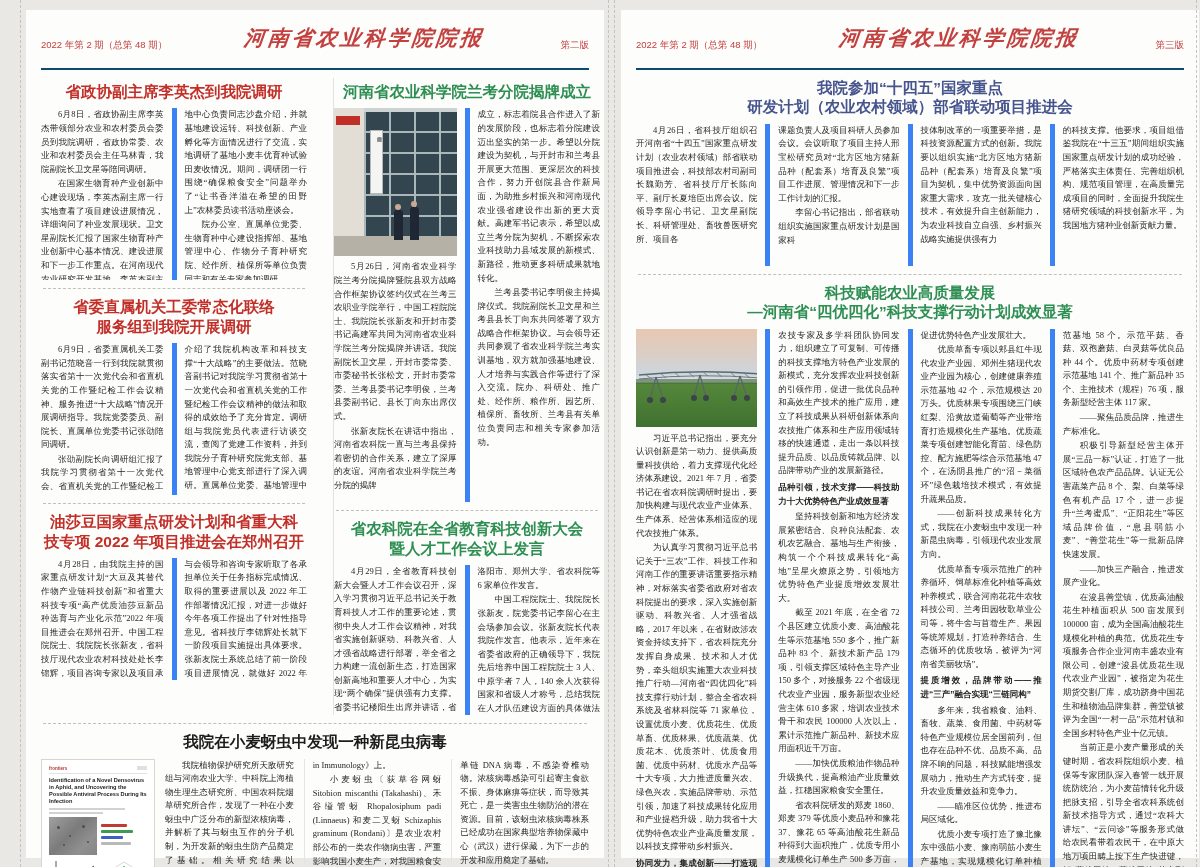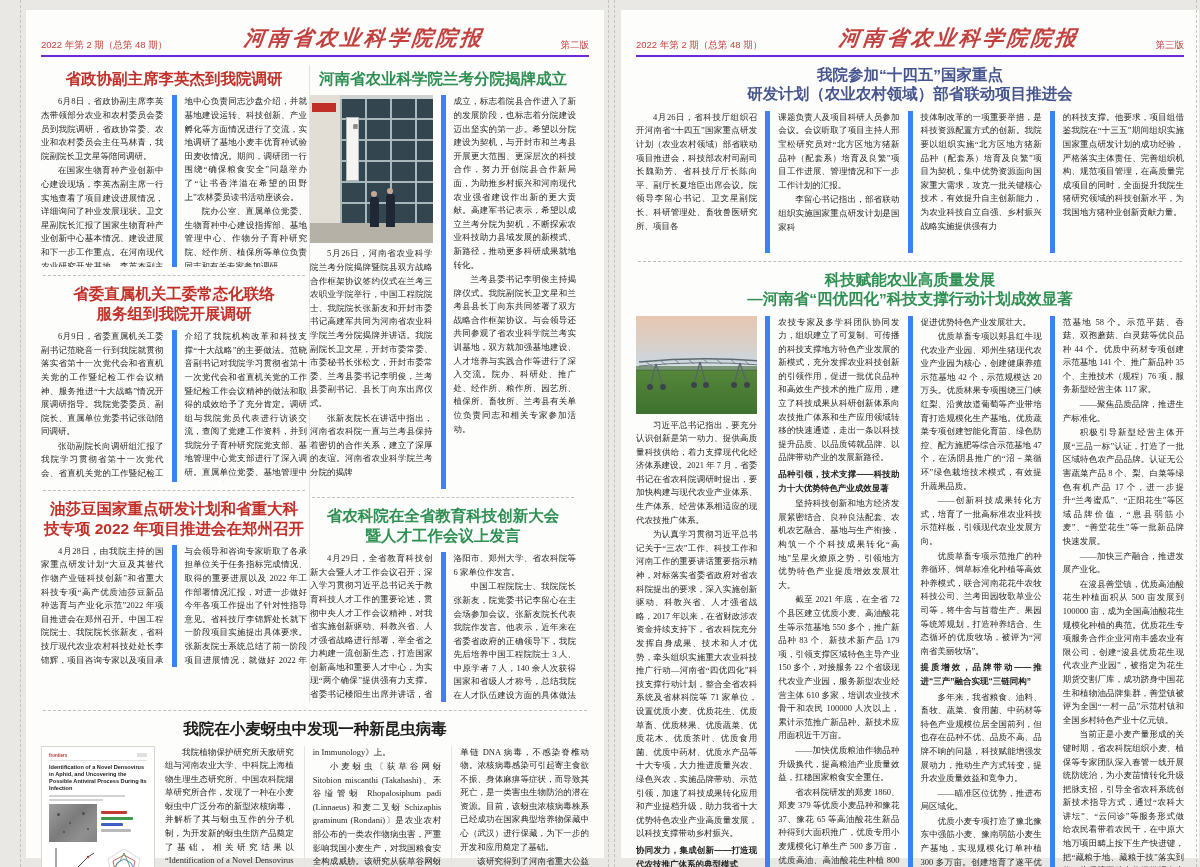--- a/index.html
+++ b/index.html
@@ -3,26 +3,26 @@
 <meta charset="utf-8">
 <style>
   html,body{margin:0;padding:0;}
   body{width:1200px;height:867px;background:#e9e8e4;position:relative;overflow:hidden;
        font-family:"Liberation Serif",serif;color:#262626;}
   .fold{position:absolute;top:0;bottom:0;width:0;border-left:1px dashed #c6c3bd;}
   .page{position:absolute;top:10px;height:848px;width:578px;background:#fdfdfc;padding:14px 15px 10px 15px;box-sizing:border-box;}
   #page-left{left:26px;}
   #page-right{left:621px;}
   
-  .phead{display:flex;align-items:flex-end;justify-content:space-between;border-bottom:2px solid #6d28d9;padding-bottom:3px;margin-bottom:8px;}
+  .phead{display:flex;align-items:flex-end;justify-content:space-between;border-bottom:2px solid #0c4a6e;padding-bottom:16px;margin-bottom:8px;}
   .issue,.plabel{color:#c2403e;font-size:9.5px;font-family:"Liberation Sans",sans-serif;white-space:nowrap;}
   .masthead{color:#c2403e;font-size:21px;font-weight:bold;font-style:italic;letter-spacing:3px;
             font-family:"DejaVu Serif",serif;transform:skewX(-6deg);white-space:nowrap;}
   
-  .pbody{display:flex;gap:2px;}
+  .pbody{display:flex;gap:26px;}
   .grp{width:266px;flex:0 0 266px;}
   .grp+.grp{border-left:1px solid #e4e2dd;padding-left:0;}
   .cols{display:flex;overflow:hidden;}
   .col{flex:1;overflow:hidden;min-width:0;}
   .col+.col{border-left:5px solid #3b82f6;margin-left:8px;padding-left:8px;}
   .col p{margin:0 0 1px 0;font-size:8.5px;line-height:1.6;text-align:justify;text-justify:inter-ideograph;}
   .p-ind{text-indent:2em;}
   .p-c{text-indent:0;}
   .p-sub{font-weight:bold;font-family:"Liberation Sans",sans-serif;text-indent:0;text-align:center;margin:3px 0 2px 0 !important;}
   
@@ -294,21 +294,21 @@
           <p class="p-c">农技专家及多学科团队协同发力，组织建立了可复制、可传播的科技支撑地方特色产业发展的新模式，充分发挥农业科技创新的引领作用，促进一批优良品种和高效生产技术的推广应用，建立了科技成果从科研创新体系向农技推广体系和生产应用领域转移的快速通道，走出一条以科技提升品质、以品质铸就品牌、以品牌带动产业的发展新路径。</p>
           <p class="p-sub">品种引领，技术支撑——科技助力十大优势特色产业成效显著</p>
           <p class="p-ind">坚持科技创新和地方经济发展紧密结合、良种良法配套、农机农艺融合、基地与生产衔接，构筑一个个科技成果转化“高地”呈星火燎原之势，引领地方优势特色产业提质增效发展壮大。</p>
           <p class="p-ind">截至 2021 年底，在全省 72 个县区建立优质小麦、高油酸花生等示范基地 550 多个，推广新品种 83 个、新技术新产品 179 项，引领支撑区域特色主导产业 150 多个，对接服务 22 个省级现代农业产业园，服务新型农业经营主体 610 多家，培训农业技术骨干和农民 100000 人次以上，累计示范推广新品种、新技术应用面积近千万亩。</p>
           <p class="p-ind">——加快优质粮油作物品种升级换代，提高粮油产业质量效益，扛稳国家粮食安全重任。</p>
           <p class="p-ind">省农科院研发的郑麦 1860、郑麦 379 等优质小麦品种和豫花 37、豫花 65 等高油酸花生新品种得到大面积推广，优质专用小麦规模化订单生产 500 多万亩，优质高油、高油酸花生种植 800 多万亩。郑麦 379 已连续 3 年种植面积居全国优质小麦品种的首位，郑麦 1860 在审定后两年时间推广面积已突破 500 万亩；花生新品种豫花 37 推广面积实现几何式增长，已成为当前我国种植面积最大的高油酸花生新品种。</p>
         </div>
       <div class="col">
           <p class="p-c">促进优势特色产业发展壮大。</p>
           <p class="p-ind">优质草畜专项以郏县红牛现代农业产业园、邓州生猪现代农业产业园为核心，创建健康养殖示范基地 42 个，示范规模达 20 万头。优质林果专项围绕三门峡红梨、沿黄故道葡萄等产业带培育打造规模化生产基地。优质蔬菜专项创建智能化育苗、绿色防控、配方施肥等综合示范基地 47 个，在汤阴县推广的“沼－菜循环”绿色栽培技术模式，有效提升蔬果品质。</p>
-          <p class="p-ind">——创新科技成果转化方式，培育了一批高标准农业科技示范样板，引领现代农业发展方向。</p>
+          <p class="p-ind">——创新科技成果转化方式，我院在小麦蚜虫中发现一种新昆虫病毒，引领现代农业发展方向。</p>
           <p class="p-ind">优质草畜专项示范推广的种养循环、饲草标准化种植等高效种养模式，联合河南花花牛农牧科技公司、兰考田园牧歌草业公司等，将牛舍与苜蓿生产、果园等统筹规划，打造种养结合、生态循环的优质牧场，被评为“河南省美丽牧场”。</p>
           <p class="p-sub">提质增效，品牌带动——推进“三产”融合实现“三链同构”</p>
           <p class="p-ind">多年来，我省粮食、油料、畜牧、蔬菜、食用菌、中药材等特色产业规模位居全国前列，但也存在品种不优、品质不高、品牌不响的问题，科技赋能增强发展动力，推动生产方式转变，提升农业质量效益和竞争力。</p>
           <p class="p-ind">——瞄准区位优势，推进布局区域化。</p>
           <p class="p-ind">优质小麦专项打造了豫北豫东中强筋小麦、豫南弱筋小麦生产基地，实现规模化订单种植 300 多万亩。创建培育了遂平优质中强筋小麦“三链同构”示范样板和息县弱筋及酿酒专用小麦特色示范基地，延津和安阳为代表的“科研院所＋企业＋合作社”的订单生产模式等，积极探索完善利益联结机制促进农民增收，推进河南小麦产业转型升级高质量发展。</p>
         </div>
       <div class="col">
           <p class="p-c">范基地 58 个。示范平菇、香菇、双孢蘑菇、白灵菇等优良品种 44 个。优质中药材专项创建示范基地 141 个、推广新品种 35 个、主推技术（规程）76 项，服务新型经营主体 117 家。</p>
           <p class="p-ind">——聚焦品质品牌，推进生产标准化。</p>
           <p class="p-ind">积极引导新型经营主体开展“三品一标”认证，打造了一批区域特色农产品品牌。认证无公害蔬菜产品 8 个、梨、白菜等绿色有机产品 17 个，进一步提升“兰考蜜瓜”、“正阳花生”等区域品牌价值，“息县弱筋小麦”、“善堂花生”等一批新品牌快速发展。</p>

